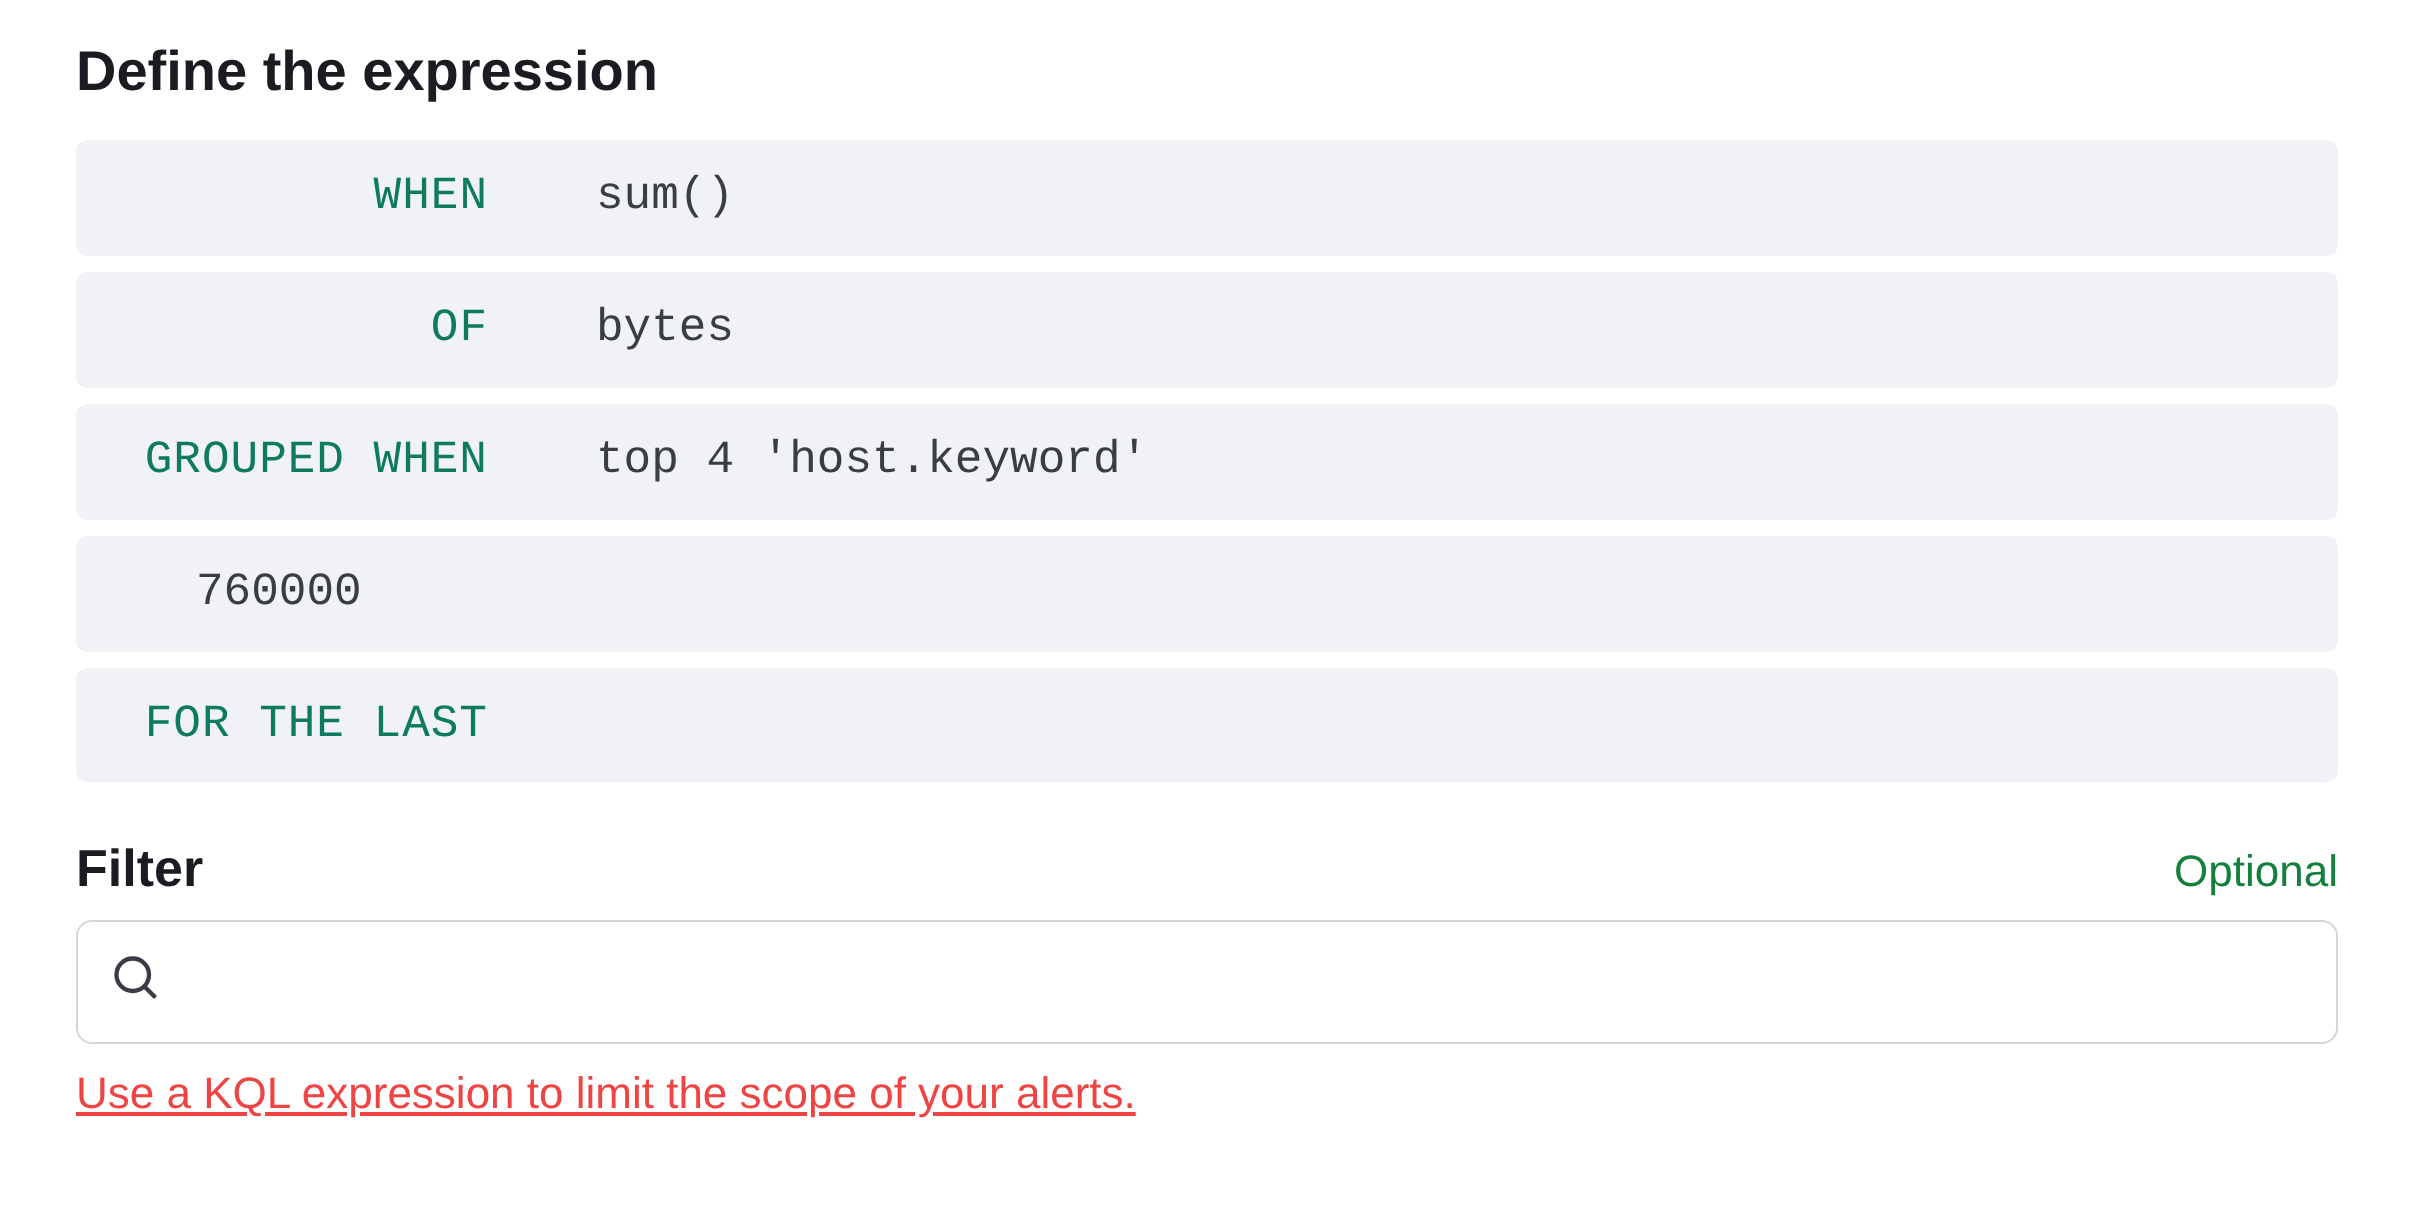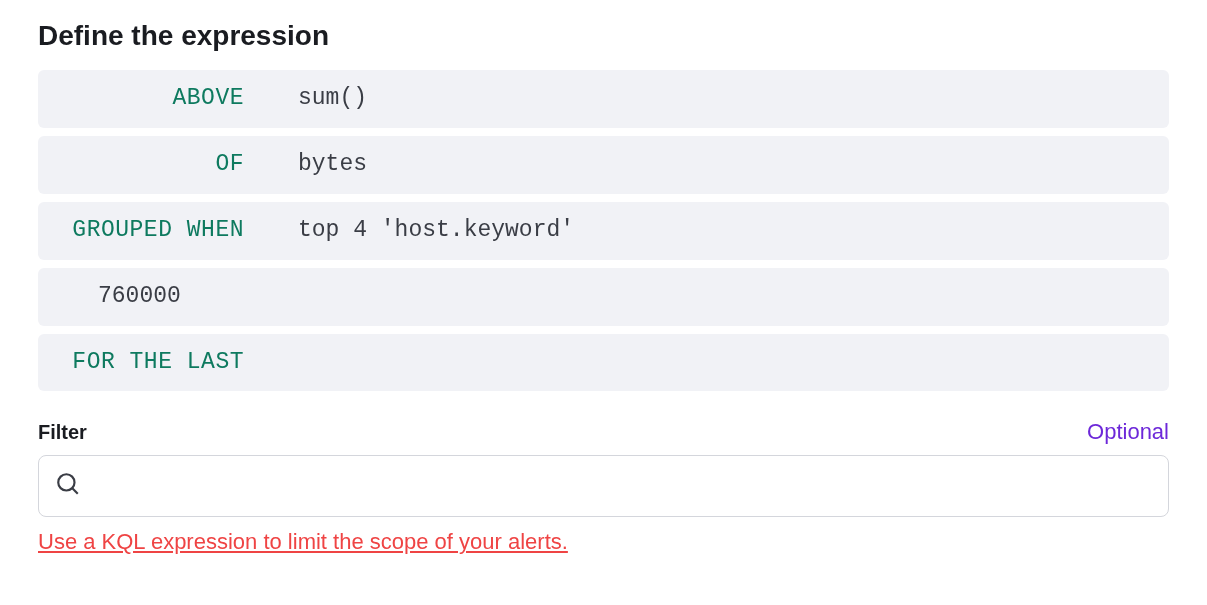--- a/index.html
+++ b/index.html
@@ -49,27 +49,27 @@
       color: #3a3d45;
       margin-left: 40px;
     }
     .filter-header {
       display: flex;
       justify-content: space-between;
       align-items: baseline;
       margin-bottom: 10px;
     }
     .filter-label {
-      font-size: 20px;
+      font-size: 26px;
       font-weight: 600;
       color: #1a1c21;
     }
     .filter-optional {
       font-size: 22px;
-      color: #6d28d9;
+      color: #15803d;
       font-weight: 400;
     }
     .filter-input-wrapper {
       border: 1px solid #d4d6dc;
       border-radius: 8px;
       display: flex;
       align-items: center;
       padding: 12px 16px;
       height: 62px;
       margin-bottom: 12px;
@@ -97,21 +97,21 @@
       text-decoration: underline;
     }
   </style>
 </head>
 <body>
 
 <h2 class="section-title">Define the expression</h2>
 
 <div class="condition-rows">
   <div class="condition-row">
-    <span class="condition-keyword">ABOVE</span>
+    <span class="condition-keyword">WHEN</span>
     <span class="condition-value">sum()</span>
   </div>
   <div class="condition-row">
     <span class="condition-keyword">OF</span>
     <span class="condition-value">bytes</span>
   </div>
   <div class="condition-row">
     <span class="condition-keyword">GROUPED WHEN</span>
     <span class="condition-value">top 4 'host.keyword'</span>
   </div>

